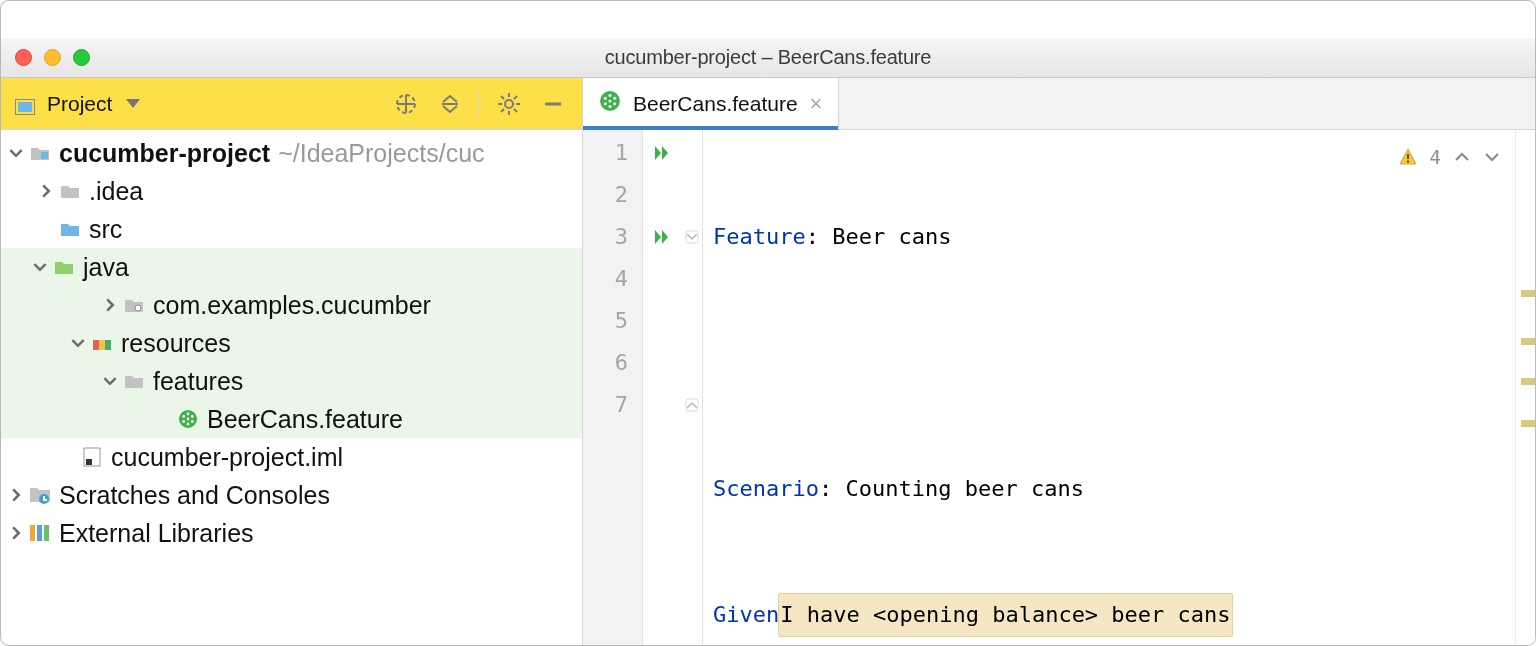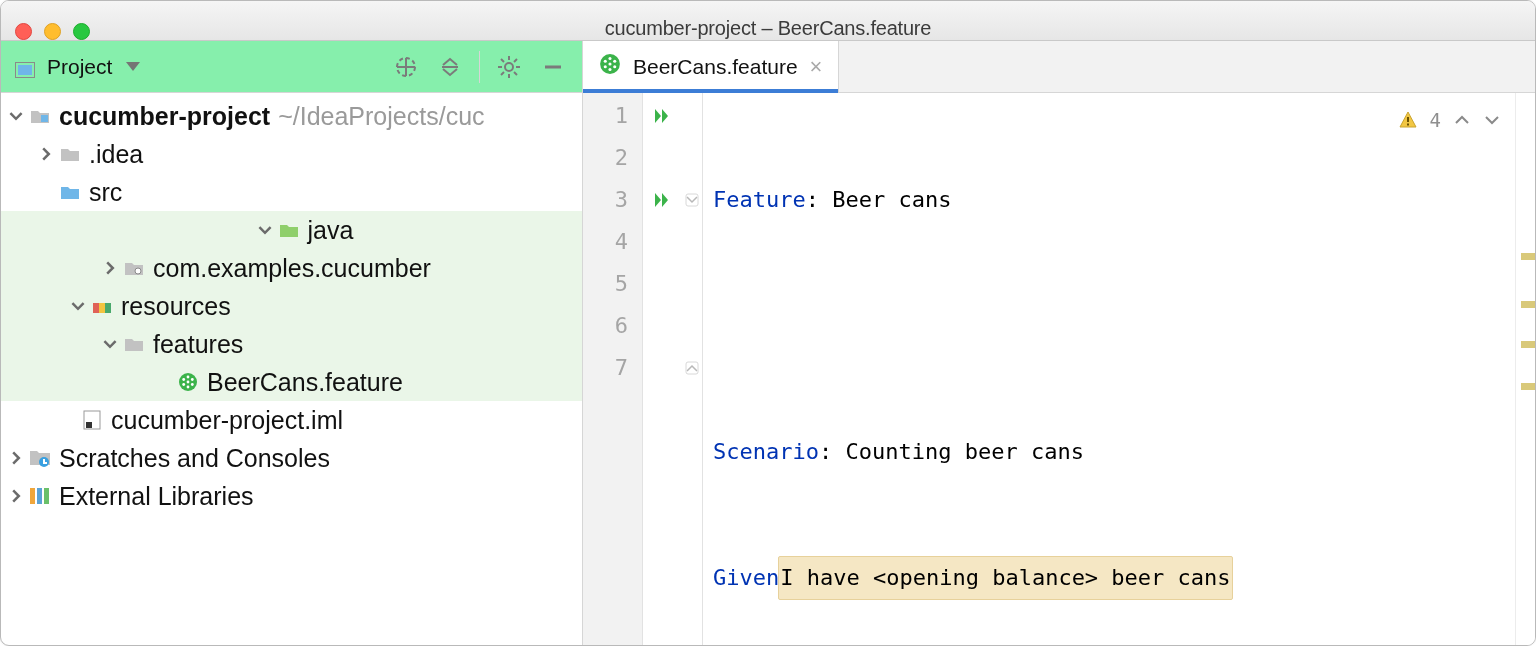--- a/index.html
+++ b/index.html
@@ -21,22 +21,23 @@
     display: flex;
     flex-direction: column;
     background: #fff;
   }
   
   .titlebar {
     height: 40px;
     background: linear-gradient(#f5f5f5, #e6e6e6);
     border-bottom: 1px solid #c9c9c9;
     display: flex;
-    align-items: flex-end;
+    align-items: center;
     position: relative;
+    margin-top: 37px;
   }
   .traffic-lights {
     position: absolute;
     left: 14px;
     display: flex;
     gap: 12px;
     align-items: center;
   }
   .tl { width: 17px; height: 17px; border-radius: 50%; }
   .tl-red    { background: #ff5f57; border: 1px solid #e24640; }
@@ -60,21 +61,21 @@
   .sidebar {
     width: 582px;
     border-right: 1px solid #d6d6d6;
     display: flex;
     flex-direction: column;
     min-height: 0;
   }
   .sidebar-toolbar {
     height: 52px;
     border-bottom: 1px solid #d6d6d6;
-    background: #86efac;
+    background: #fde047;
     display: flex;
     align-items: center;
     padding: 0 10px 0 14px;
     gap: 6px;
   }
   .proj-icon { width: 20px; height: 16px; display:inline-block; }
   .proj-label {
     font-size: 21px;
     color: #111;
     margin-left: 6px;
@@ -312,21 +313,21 @@
           <span class="arrow-cell"></span>
           <span class="node-icon">
               <svg width="20" height="16" viewBox="0 0 20 16">
                 <path class="folder-blue" d="M1 3h7l2 2h9v10H1z"></path>
               </svg>
             </span>
           <span class="node-label">src</span>
         </div>
 
 
-        <div class="tree-row selected" style="padding-left:28px;justify-content:center;">
+        <div class="tree-row selected" style="padding-left:28px;">
           <span class="arrow-cell">
               <svg class="arrow-svg" viewBox="0 0 10 10">
                 <path d="M1 3 L5 7 L9 3" fill="none" stroke="#6b6b6b" stroke-width="1.8"></path>
               </svg>
             </span>
           <span class="node-icon">
               <svg width="20" height="16" viewBox="0 0 20 16">
                 <path class="folder-green" d="M1 3h7l2 2h9v10H1z"></path>
               </svg>
             </span>

